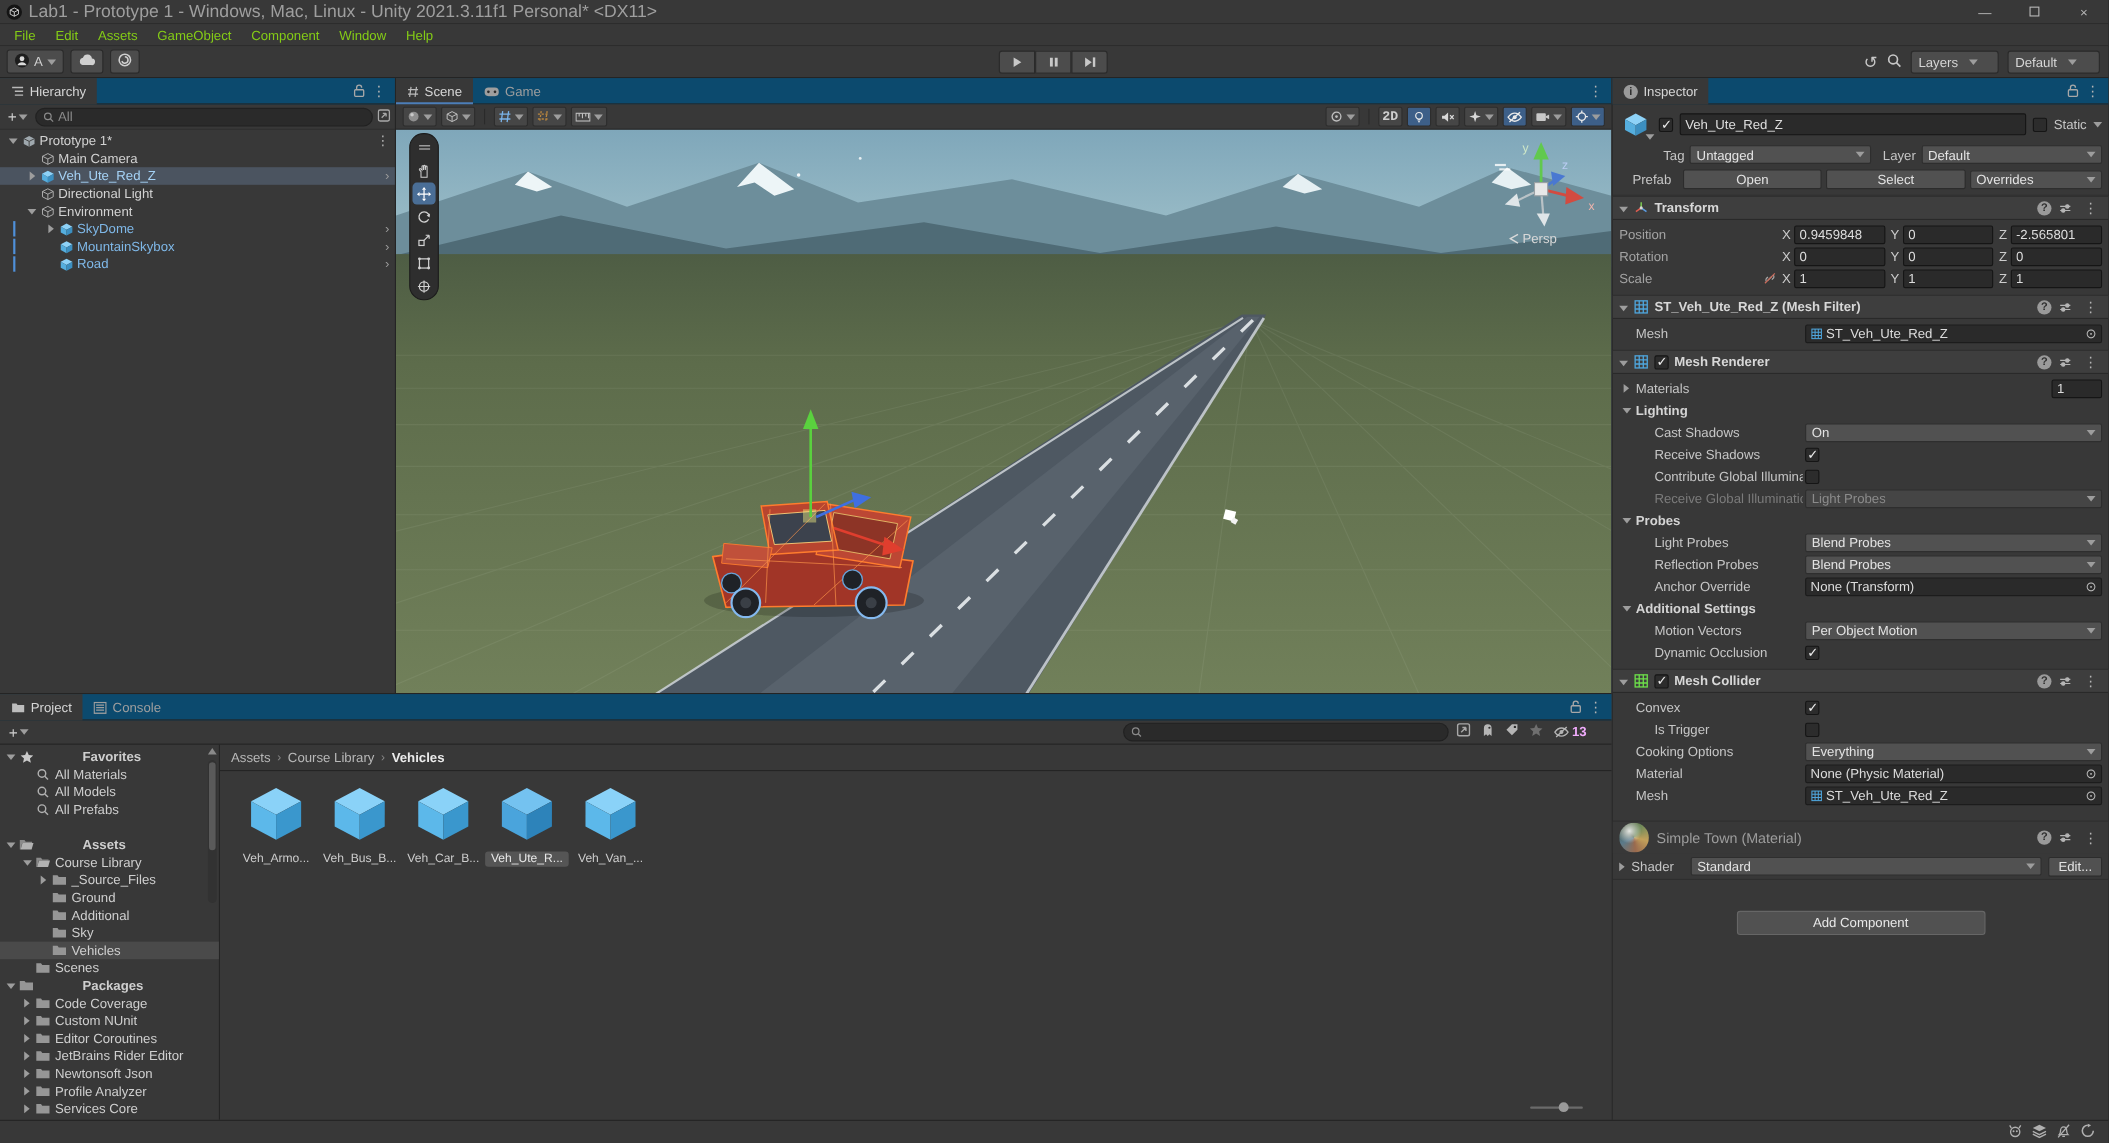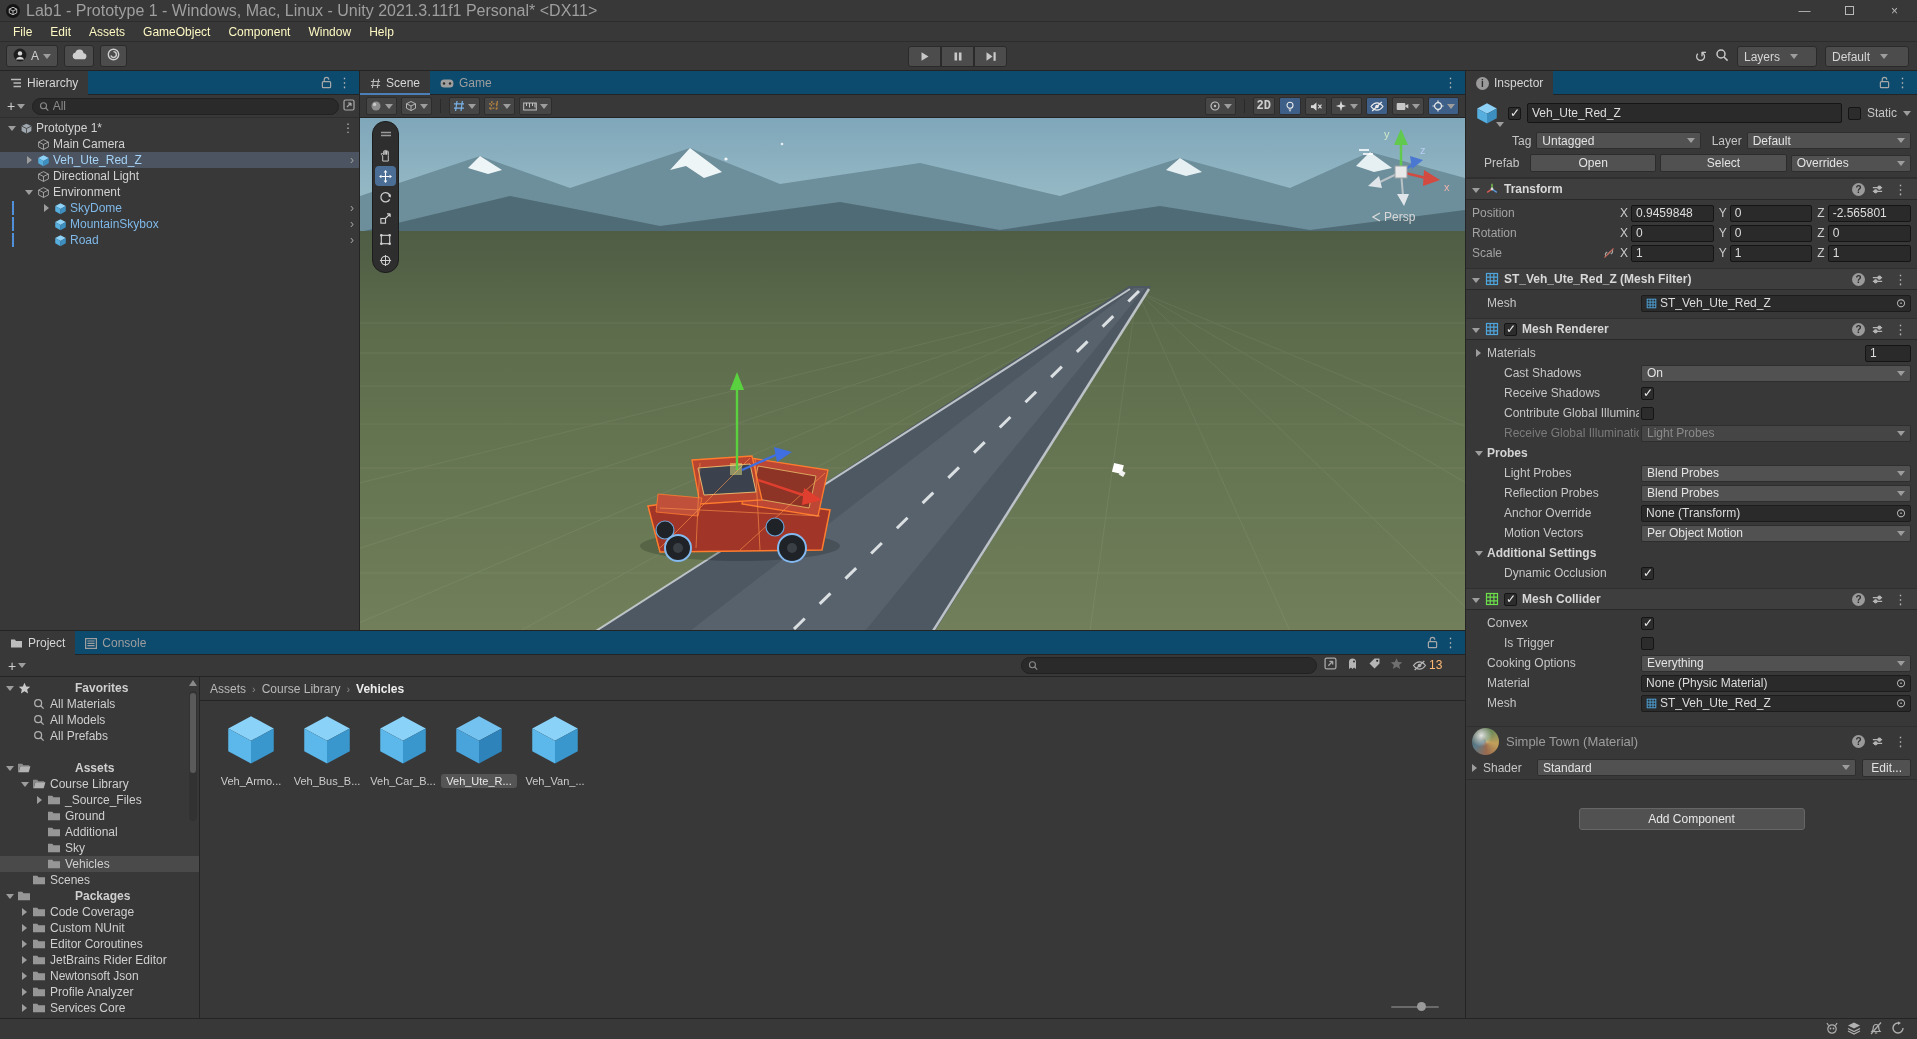--- a/index.html
+++ b/index.html
@@ -13,21 +13,21 @@
              border-bottom:1px solid #2c2c2c; display:flex; align-items:center; }
   .winicon{ width:14px; height:14px; margin:0 6px 0 6px; border-radius:50%; background:#141414;
             display:flex; align-items:center; justify-content:center; }
   .wintitle{ color:#9f9f9f; font-size:16px; }
   .wincontrols{ margin-left:auto; display:flex; height:100%; }
   .winbtn{ width:45px; height:100%; display:flex; align-items:center; justify-content:center; color:#b9b9b9; font-size:12px; }
   .maxbox{ width:9px; height:9px; border:1px solid #b9b9b9; }
 
   .menubar{ position:absolute; left:0; top:22px; width:100%; height:20px; background:#383838;
             display:flex; align-items:center; padding-left:4px; border-bottom:1px solid #2c2c2c;}
-  .menu-item{ padding:0 9px; color:#fef9c3; height:100%; display:flex; align-items:center; }
+  .menu-item{ padding:0 9px; color:#84cc16; height:100%; display:flex; align-items:center; }
 
   .maintoolbar{ position:absolute; left:0; top:42px; width:100%; height:29px; background:#383838;
                 border-bottom:1px solid #242424; display:flex; align-items:center; }
   .tbtn{ height:22px; background:#4c4c4c; border:1px solid #2a2a2a; border-radius:3px;
          display:flex; align-items:center; justify-content:center; padding:0 6px; gap:4px; margin-left:6px; color:#cfcfcf;}
   .playgroup{ position:absolute; left:908px; top:4px; display:flex; }
   .pbtn{ width:33px; height:21px; background:#4c4c4c; border:1px solid #2a2a2a; display:flex; align-items:center; justify-content:center; }
   .pbtn:first-child{ border-radius:3px 0 0 3px; } .pbtn:last-child{ border-radius:0 3px 3px 0; }
   .rightcluster{ position:absolute; right:8px; top:4px; display:flex; align-items:center; gap:8px; }
   .ddbox{ height:21px; background:#4c4c4c; border:1px solid #2a2a2a; border-radius:3px;
@@ -134,21 +134,21 @@
   .matheader{ height:30px; display:flex; align-items:center; gap:7px; padding:0 6px; background:#383838;
               border-top:1px solid #2f2f2f; margin-top:8px;}
   .shaderrow{ height:24px; display:flex; align-items:center; gap:6px; padding:0 6px 0 6px; border-bottom:1px solid #2e2e2e;}
 
   
   .project{ left:0; top:630px; width:1465px; height:388px; border-top:1px solid #242424; display:flex; flex-direction:column;}
   .ptoolbar{ position:relative; height:22px; border-bottom:1px solid #242424; display:flex; align-items:center; padding:0 5px;}
   .psearch{ position:absolute; left:1021px; top:2px; width:296px; height:17px; background:#2a2a2a;
             border:1px solid #212121; border-radius:9px; display:flex; align-items:center; padding:0 6px; gap:4px;}
   .psearch input{ background:transparent; border:none; outline:none; color:#cfcfcf; width:100%; font-size:12px; font-family:"Liberation Sans",sans-serif;}
-  .pticons{ position:absolute; left:1324px; top:2px; display:flex; align-items:center; gap:9px; color:#fdba74;}
+  .pticons{ position:absolute; left:1324px; top:2px; display:flex; align-items:center; gap:9px; color:#f0abfc;font-weight:bold;}
   .projbody{ flex:1; display:flex; min-height:0; }
   .projtree{ width:200px; border-right:1px solid #242424; position:relative; padding-top:3px; }
   .prow{ height:16px; display:flex; align-items:center; font-size:12px; color:#cfcfcf; position:relative;}
   .prow.sel{ background:#4a4a4a; }
   .prow.b .lbl{ font-weight:bold;padding-left:40px; }
   .prow .caretslot{ width:11px; display:flex; justify-content:center; flex:none;}
   .prow .icon{ width:18px; display:flex; justify-content:center; flex:none;}
   .prow .lbl{ margin-left:2px; white-space:nowrap; }
   .pspacer{ height:16px; }
   .treescroll{ position:absolute; right:2px; top:14px; width:8px; height:130px; background:#323232; border-radius:4px;}
@@ -919,20 +919,26 @@
           </div>
           <div class="crows">
             <div class="irow">
               <span class="caretslot">
                 <span class="cr"></span>
               </span>
               <span class="ilabel">Materials</span>
               <span class="spacer"></span>
               <input class="num valbox" value="1" style="">
             </div>
+            <div class="irow group">
+              <span class="caretslot">
+                <span class="cd"></span>
+              </span>
+              <span class="ilabel">Lighting</span>
+            </div>
             <div class="irow ind1">
               <span class="caretslot"></span>
               <span class="ilabel">Cast Shadows</span>
               <div class="dd">
                 <span class="txt">On</span>
                 <span class="cd"></span>
               </div>
             </div>
             <div class="irow ind1">
               <span class="caretslot"></span>
@@ -975,33 +981,33 @@
               </div>
             </div>
             <div class="irow ind1">
               <span class="caretslot"></span>
               <span class="ilabel">Anchor Override</span>
               <div class="objf">
                 <span class="txt">None (Transform)</span>
                 <span class="dot">⊙</span>
               </div>
             </div>
+            <div class="irow group">
+              <span class="caretslot">
+                <span class="cd"></span>
+              </span>
+              <span class="ilabel">Additional Settings</span>
+            </div>
             <div class="irow ind1">
               <span class="caretslot"></span>
               <span class="ilabel">Motion Vectors</span>
               <div class="dd">
                 <span class="txt">Per Object Motion</span>
                 <span class="cd"></span>
               </div>
-            </div>
-            <div class="irow group">
-              <span class="caretslot">
-                <span class="cd"></span>
-              </span>
-              <span class="ilabel">Additional Settings</span>
             </div>
             <div class="irow ind1">
               <span class="caretslot"></span>
               <span class="ilabel">Dynamic Occlusion</span>
               <span class="cb on"></span>
             </div>
           </div>
         </div>
       <div id="insp-meshcollider">
           <div class="chead">

